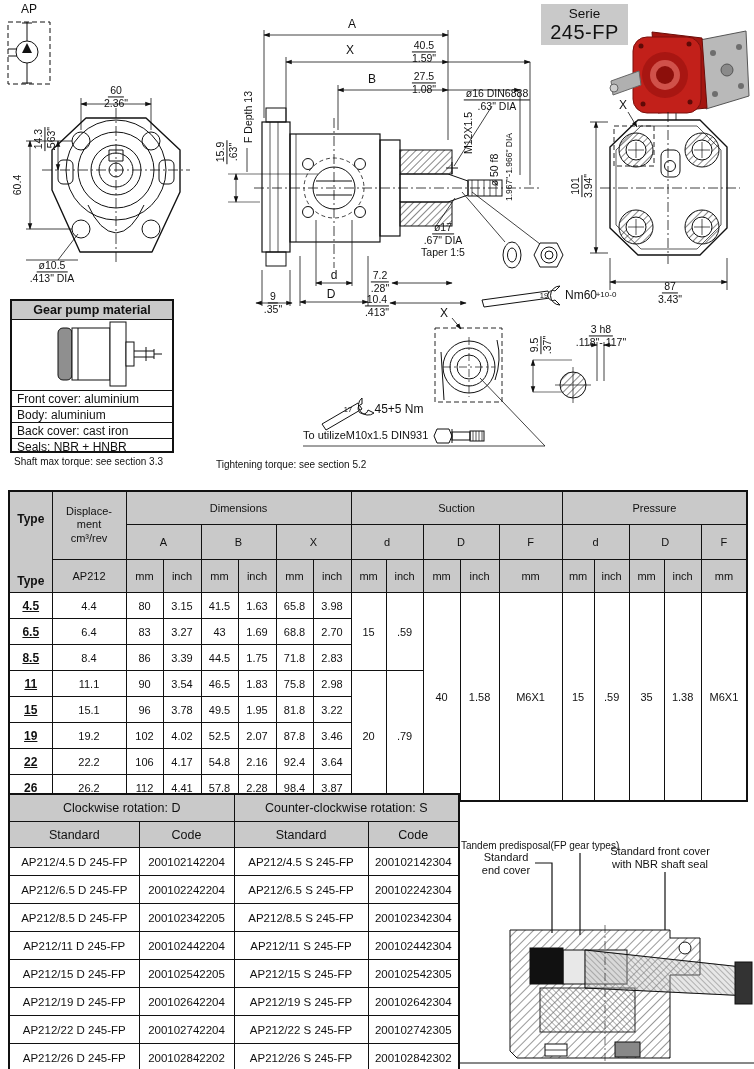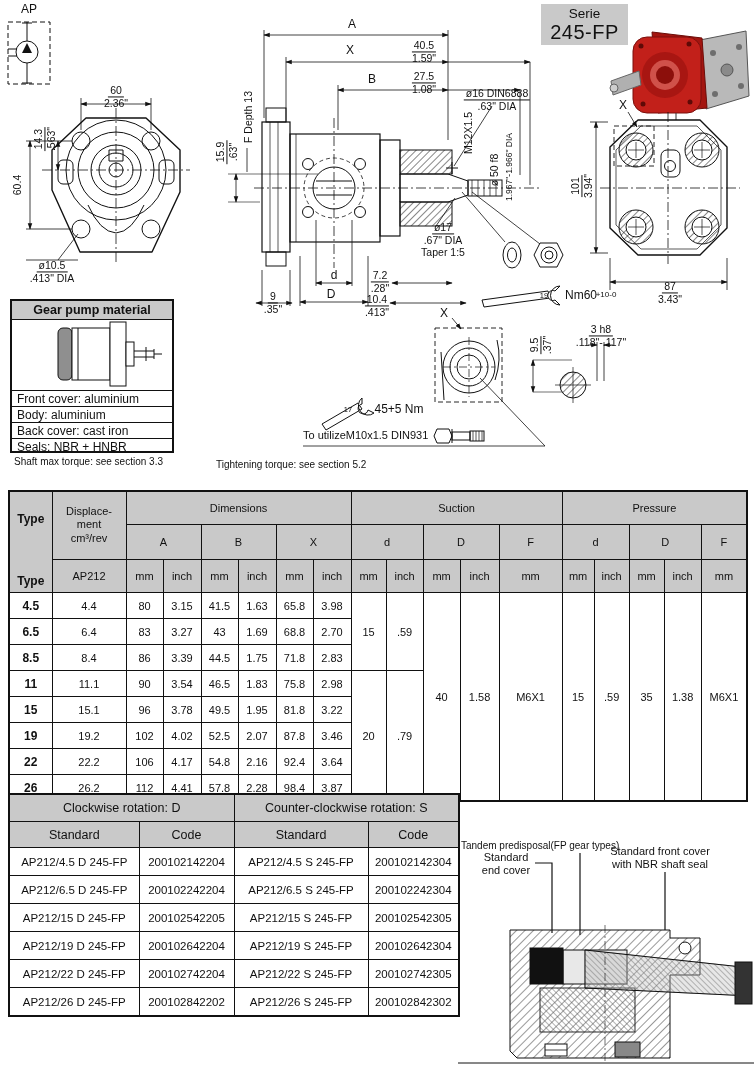--- a/index.html
+++ b/index.html
@@ -30,21 +30,21 @@
   
   table{border-collapse:collapse;table-layout:fixed;}
   .dim-table{position:absolute;left:8px;top:490px;width:738px;border:2px solid #111;
              font-size:11px;text-align:center;}
   .dim-table th,.dim-table td{border:1px solid #111;padding:0;font-weight:normal;}
   .dim-table thead th{background:#c9c9c9;}
   .dim-table .hr1 th{height:28px;}
   .dim-table .hr2 th{height:29px;}
   .dim-table .hr3 th{height:28px;}
   .dim-table tbody td{height:25px;}
-  .dim-table .tcol{font-weight:bold;font-size:12px;}
+  .dim-table .tcol{font-weight:bold;font-size:12px;text-decoration:underline;}
   .type-cell{display:flex;flex-direction:column;justify-content:space-between;height:76px;padding:4px 0;font-weight:bold;font-size:12px;margin-top:16px;}
   .disp-cell{line-height:1.25;font-size:11px;}
   
   .rot-table{position:absolute;left:8px;top:793px;width:450px;border:2px solid #111;font-size:11.5px;text-align:center;}
   .rot-table th,.rot-table td{border:1px solid #111;padding:0;font-weight:normal;}
   .rot-table thead th{background:#c9c9c9;margin-top:13px;}
   .rot-table .hr1 th{height:26px;font-size:12.5px;}
   .rot-table .hr2 th{height:25px;font-size:12.5px;}
   .rot-table tbody td{height:27px;}
   .note{position:absolute;font-size:10px;white-space:nowrap;}
@@ -627,20 +627,32 @@
         <td>AP212/4.5 S 245-FP</td>
         <td>200102142304</td>
       </tr>
       <tr>
         <td>AP212/6.5 D 245-FP</td>
         <td>200102242204</td>
         <td>AP212/6.5 S 245-FP</td>
         <td>200102242304</td>
       </tr>
       <tr>
+        <td>AP212/8.5 D 245-FP</td>
+        <td>200102342205</td>
+        <td>AP212/8.5 S 245-FP</td>
+        <td>200102342304</td>
+      </tr>
+      <tr>
+        <td>AP212/11 D 245-FP</td>
+        <td>200102442204</td>
+        <td>AP212/11 S 245-FP</td>
+        <td>200102442304</td>
+      </tr>
+      <tr>
         <td>AP212/15 D 245-FP</td>
         <td>200102542205</td>
         <td>AP212/15 S 245-FP</td>
         <td>200102542305</td>
       </tr>
       <tr>
         <td>AP212/19 D 245-FP</td>
         <td>200102642204</td>
         <td>AP212/19 S 245-FP</td>
         <td>200102642304</td>

